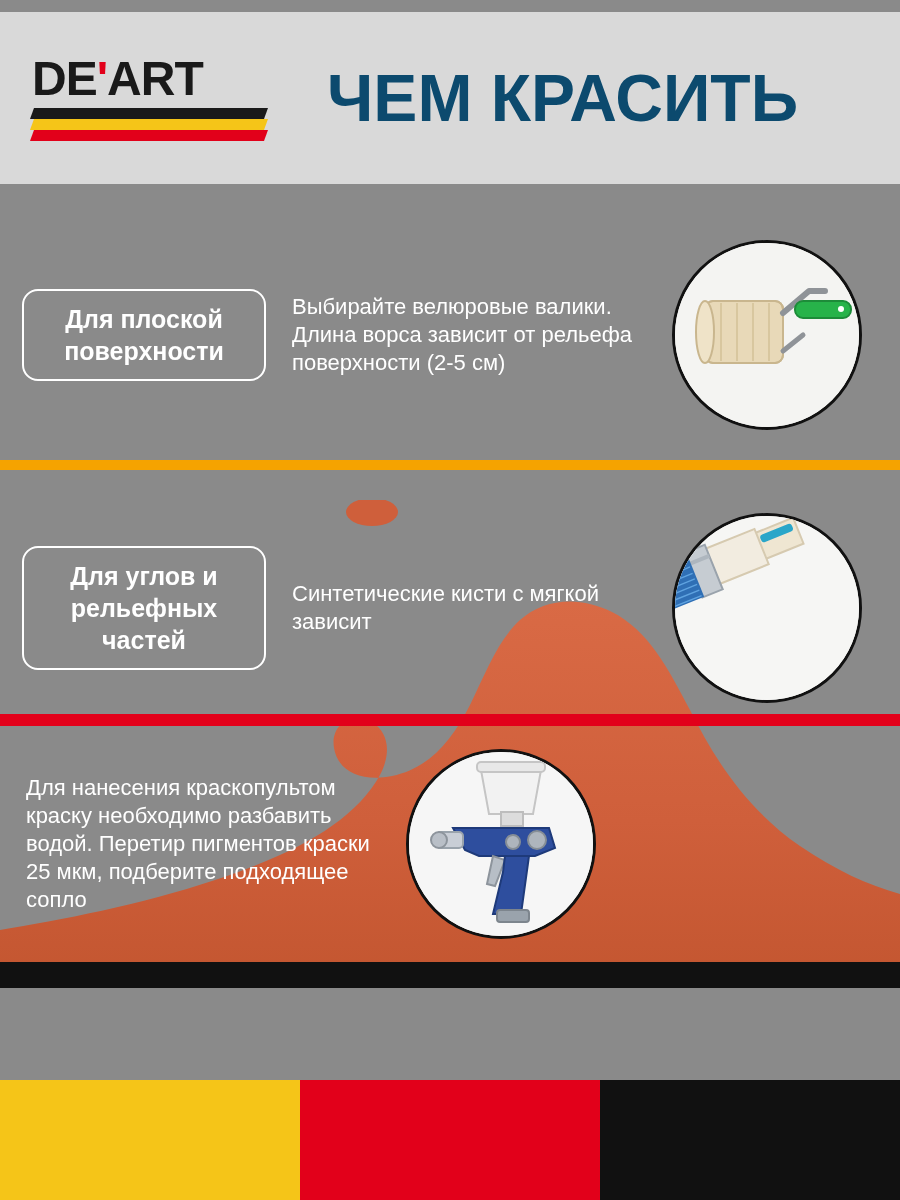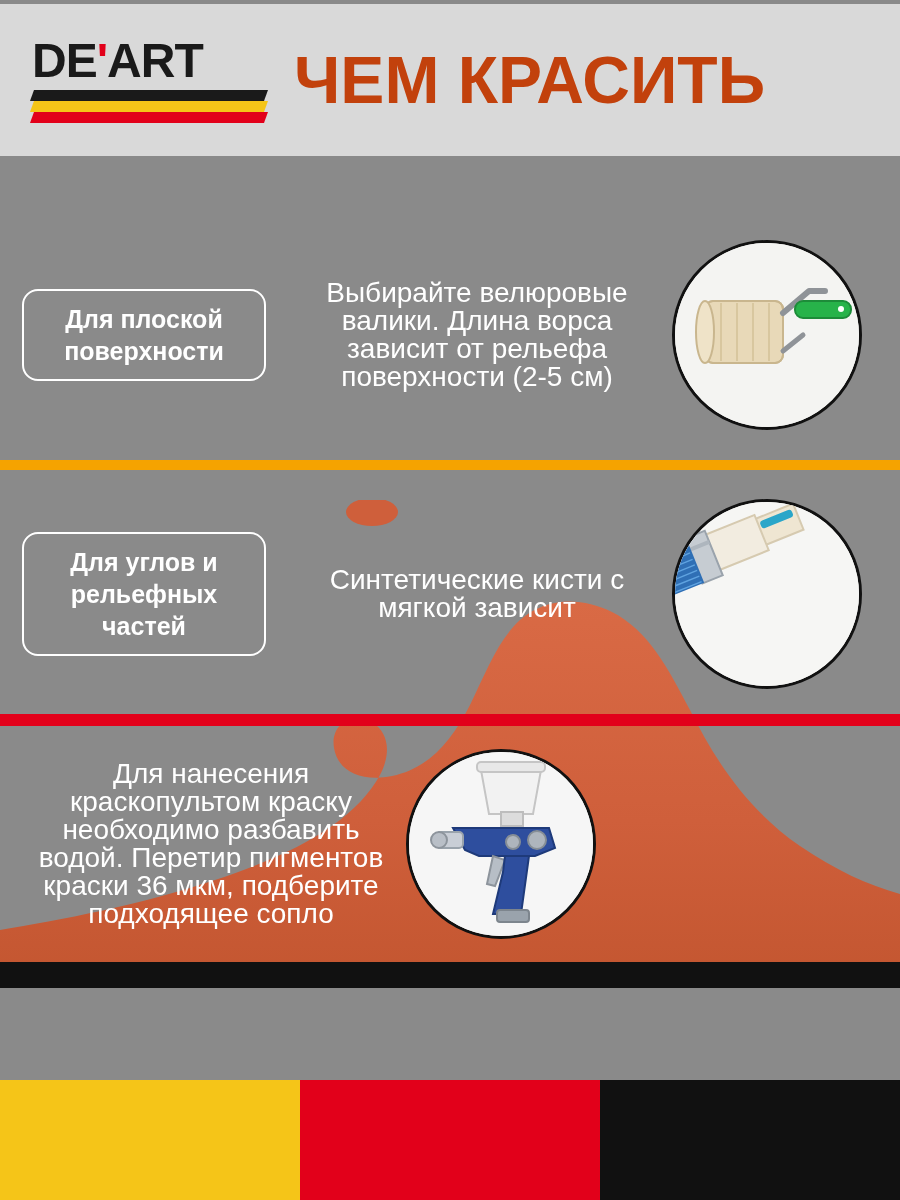--- a/index.html
+++ b/index.html
@@ -17,23 +17,23 @@
     position: relative;
     width: 900px;
     height: 1200px;
     overflow: hidden;
     background: #8a8a8a;
   }
 
   
   .header {
     position: absolute;
-    left: 0; top: 4px;
-    width: 900px;
-    height: 152px;
+    left: 0; top: 12px;
+    width: 900px;
+    height: 172px;
     background: #d9d9d9;
     display: flex;
     align-items: center;
   }
   .logo {
     position: relative;
     width: 240px;
     height: 88px;
     margin-left: 32px;
     flex: 0 0 auto;
@@ -63,23 +63,23 @@
     height: 11px;
     transform: skewX(-20deg);
   }
   .logo-flag .b1 { top: 0;  background: #1a1a1a; }
   .logo-flag .b2 { top: 11px; background: #f5c518; }
   .logo-flag .b3 { top: 22px; background: #e2001a; }
   .header-title {
     font-family: "Liberation Sans", sans-serif;
     font-weight: bold;
     font-size: 66px;
-    color: #c2410c;
+    color: #0c4a6e;
     letter-spacing: 0px;
-    margin-left: 22px;
+    margin-left: 55px;
     white-space: nowrap;
   }
 
   
   .splash {
     position: absolute;
     left: 0;
     top: 500px;
     width: 900px;
     height: 500px;
@@ -98,21 +98,21 @@
 
   
   .row {
     position: absolute;
     left: 0;
     width: 900px;
     display: flex;
     align-items: center;
   }
   .row-1 { top: 210px; height: 250px; }
-  .row-2 { top: 472px; height: 244px; }
+  .row-2 { top: 486px; height: 244px; }
   .row-3 { top: 726px; height: 236px; }
 
   .pill {
     flex: 0 0 auto;
     margin-left: 22px;
     width: 244px;
     min-height: 84px;
     border: 2px solid #ffffff;
     border-radius: 16px;
     display: flex;
@@ -125,24 +125,23 @@
     line-height: 32px;
     padding: 12px 10px;
     box-sizing: border-box;
     background: transparent;
   }
   .desc {
     flex: 1 1 auto;
     margin-left: 26px;
     margin-right: 10px;
     color: #ffffff;
-    font-size: 28px;
+    font-size: 22px;
     line-height: 28px;
     max-width: 370px;
-    text-align: center;
   }
   .photo {
     flex: 0 0 auto;
     width: 184px;
     height: 184px;
     margin-right: 36px;
     border-radius: 50%;
     background: #f7f7f5;
     border: 3px solid #111111;
     overflow: hidden;
@@ -256,21 +255,21 @@
             <line x1="2" y1="44" x2="36" y2="44"></line>
             <line x1="2" y1="50" x2="36" y2="50"></line>
             <line x1="2" y1="56" x2="36" y2="56"></line>
           </g>
         </g>
       </svg>
     </div>
   </div>
 
   <div class="row row-3">
-    <div class="desc">Для нанесения краскопультом краску необходимо разбавить водой. Перетир пигментов краски 36 мкм, подберите подходящее сопло</div>
+    <div class="desc">Для нанесения краскопультом краску необходимо разбавить водой. Перетир пигментов краски 25 мкм, подберите подходящее сопло</div>
     <div class="photo">
       <svg width="184" height="184" viewBox="0 0 184 184">
         <rect x="0" y="0" width="184" height="184" fill="#f6f6f6"></rect>
 
         <path d="M72 18 L132 18 L124 62 L80 62 Z" fill="#f2f2f2" stroke="#c5c5c5" stroke-width="2"></path>
         <rect x="68" y="10" width="68" height="10" rx="4" fill="#e8e8e8" stroke="#c5c5c5" stroke-width="2"></rect>
         <rect x="92" y="60" width="22" height="14" fill="#dcdcdc" stroke="#bdbdbd" stroke-width="2"></rect>
 
         <path d="M44 76 L140 76 L146 96 L126 104 L70 104 L56 98 Z" fill="#2e4e9e" stroke="#1e3a7a" stroke-width="2"></path>
         <rect x="28" y="80" width="26" height="16" rx="4" fill="#c9ced6" stroke="#9aa3ac" stroke-width="2"></rect>

